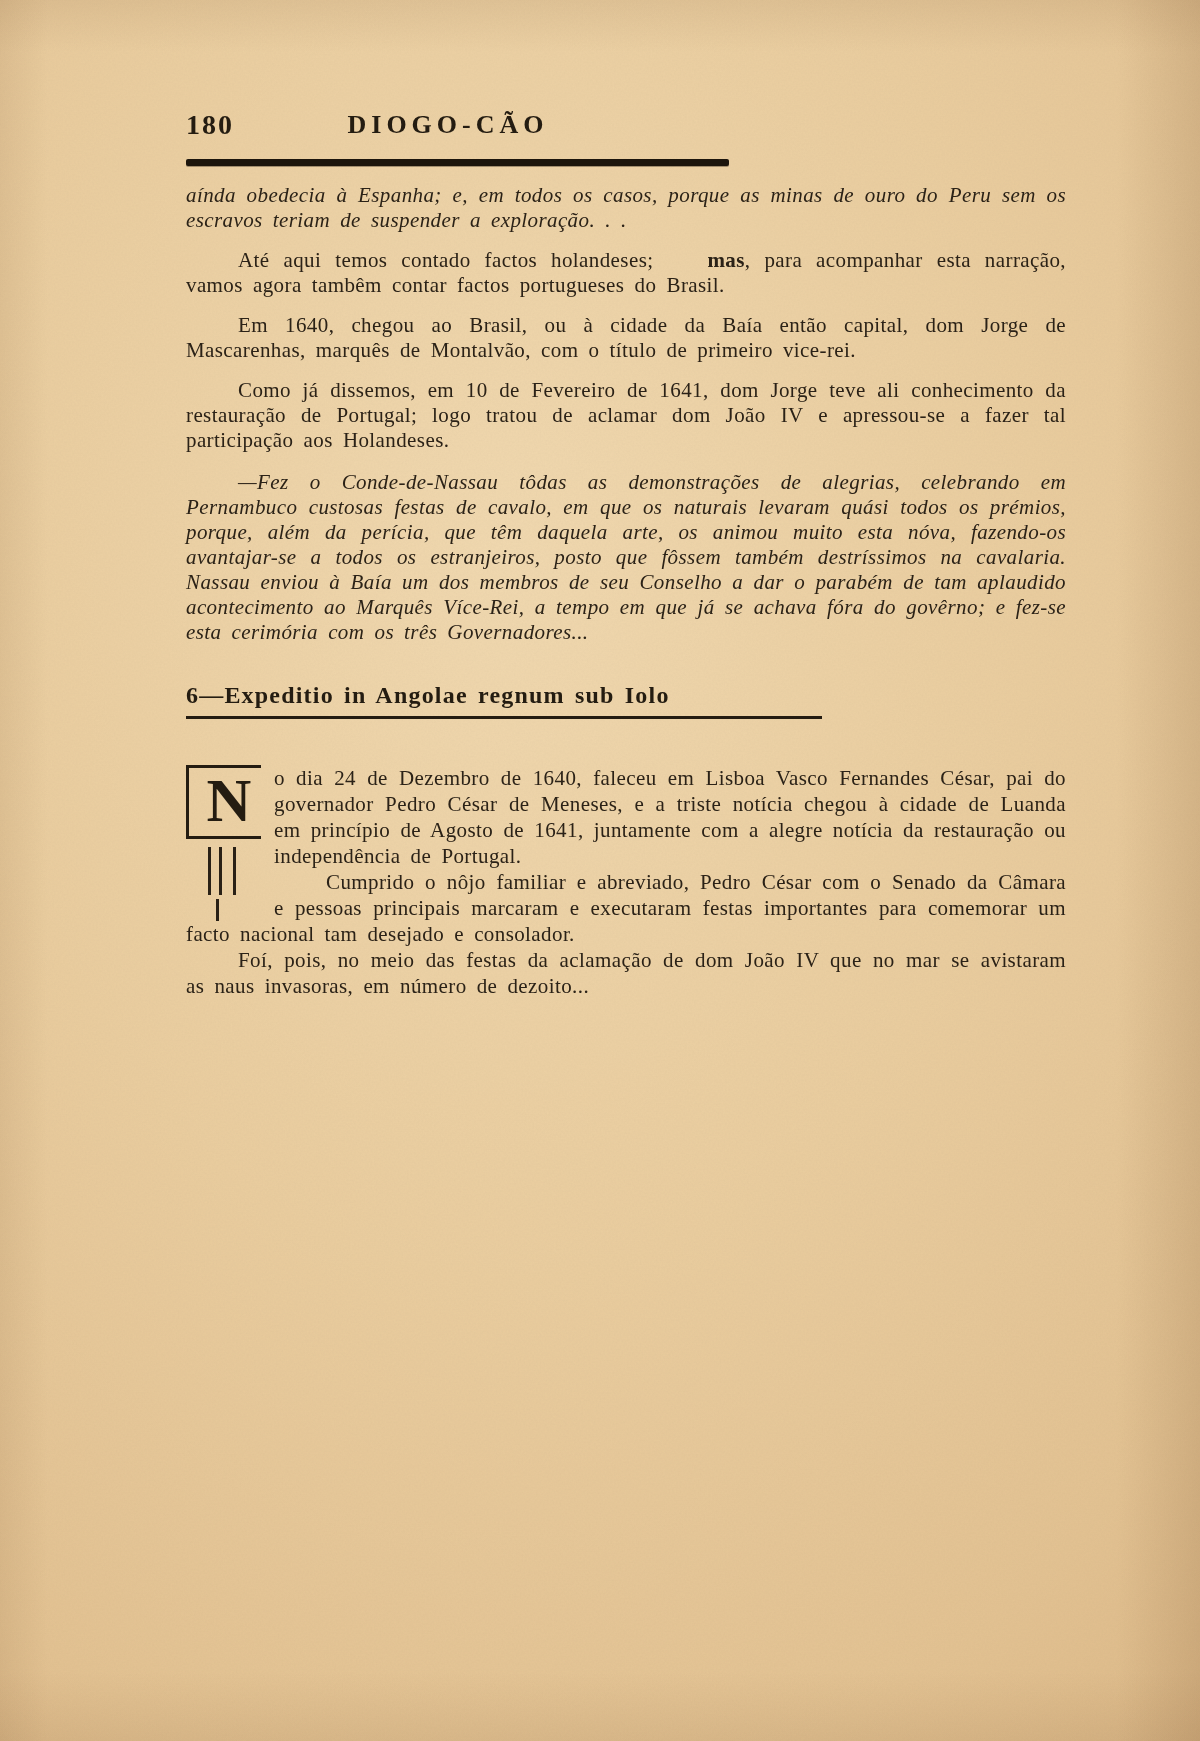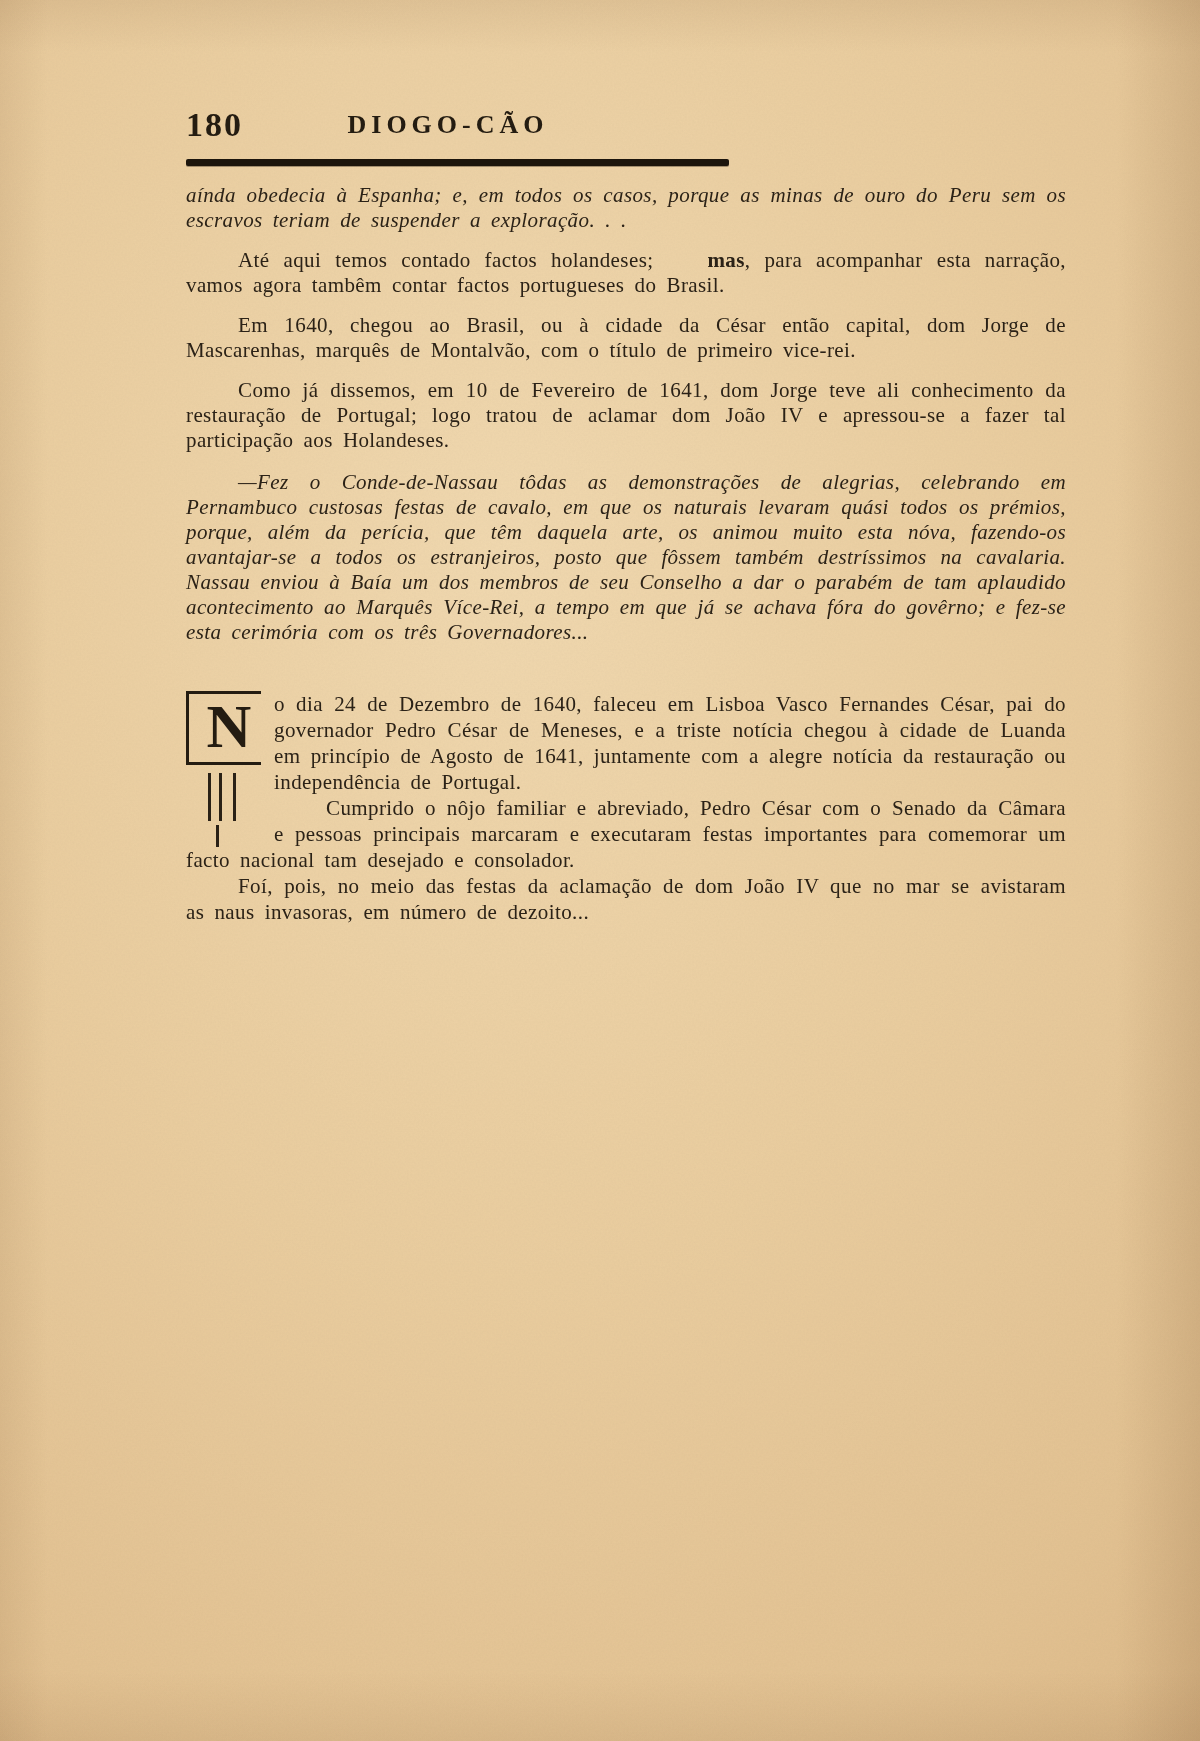--- a/index.html
+++ b/index.html
@@ -24,21 +24,21 @@
   .content{
     position:absolute;left:186px;top:112px;width:880px;
     color:#2b2217;
     font-size:21px;line-height:25px;
     letter-spacing:0.4px;word-spacing:4.5px;
     text-align:justify;
   }
 
   .header-row{display:flex;align-items:baseline;position:relative;height:40px;}
   .page-number{
-    font-size:34px;font-weight:bold;letter-spacing:2px;
+    font-size:28px;font-weight:bold;letter-spacing:2px;
     color:#241c11;
   }
   .running-title{
     position:absolute;left:0;right:356px;text-align:center;
     font-size:26px;font-weight:bold;letter-spacing:5px;
     color:#241c11;
   }
   .header-rule{
     width:543px;height:7px;background:#1c150c;margin-top:7px;
     border-radius:2px;
@@ -113,26 +113,30 @@
     <div class="header-row">
       <span class="page-number">180</span>
       <span class="running-title">DIOGO-CÃO</span>
     </div>
     <div class="header-rule"></div>
 
     <p class="para first italic">aínda obedecia à Espanha; e, em todos os casos, porque as minas de ouro do Peru sem os escravos teriam de suspender a exploração. . .</p>
 
     <p class="para"><span>Até aqui temos contado factos holandeses; </span><span class="b">mas</span><span>, para acompanhar esta narração, vamos agora tambêm contar factos portugueses do Brasil.</span></p>
 
-    <p class="para">Em 1640, chegou ao Brasil, ou à cidade da César então capital, dom Jorge de Mascarenhas, marquês de Montalvão, com o título de primeiro vice-rei.</p>
+    <p class="para">Em 1640, chegou ao Brasil, ou à cidade da Baía então capital, dom Jorge de Mascarenhas, marquês de Montalvão, com o título de primeiro vice-rei.</p>
 
     <p class="para">Como já dissemos, em 10 de Fevereiro de 1641, dom Jorge teve ali conhecimento da restauração de Portugal; logo tratou de aclamar dom João IV e apressou-se a fazer tal participação aos Holandeses.</p>
 
     <p class="quote-block">—Fez o Conde-de-Nassau tôdas as demonstrações de alegrias, celebrando em Pernambuco custosas festas de cavalo, em que os naturais levaram quási todos os prémios, porque, além da perícia, que têm daquela arte, os animou muito esta nóva, fazendo-os avantajar-se a todos os estranjeiros, posto que fôssem também destríssimos na cavalaria. Nassau enviou à Baía um dos membros de seu Conselho a dar o parabém de tam aplaudido acontecimento ao Marquês Více-Rei, a tempo em que já se achava fóra do govêrno; e fez-se esta cerimória com os três Governadores...</p>
 
+    <div class="section-heading">
+      <span>6—Expeditio in Angolae regnum sub Iolo</span>
+      <span class="underline"></span>
+    </div>
 
     <div class="drop-block">
 
       <div class="dropcap-float">
         <div class="dropcap-frame">
           <span class="dropcap-letter">N</span>
         </div>
         <div class="drop-lines3"></div>
         <div class="drop-line1"></div>
       </div>

